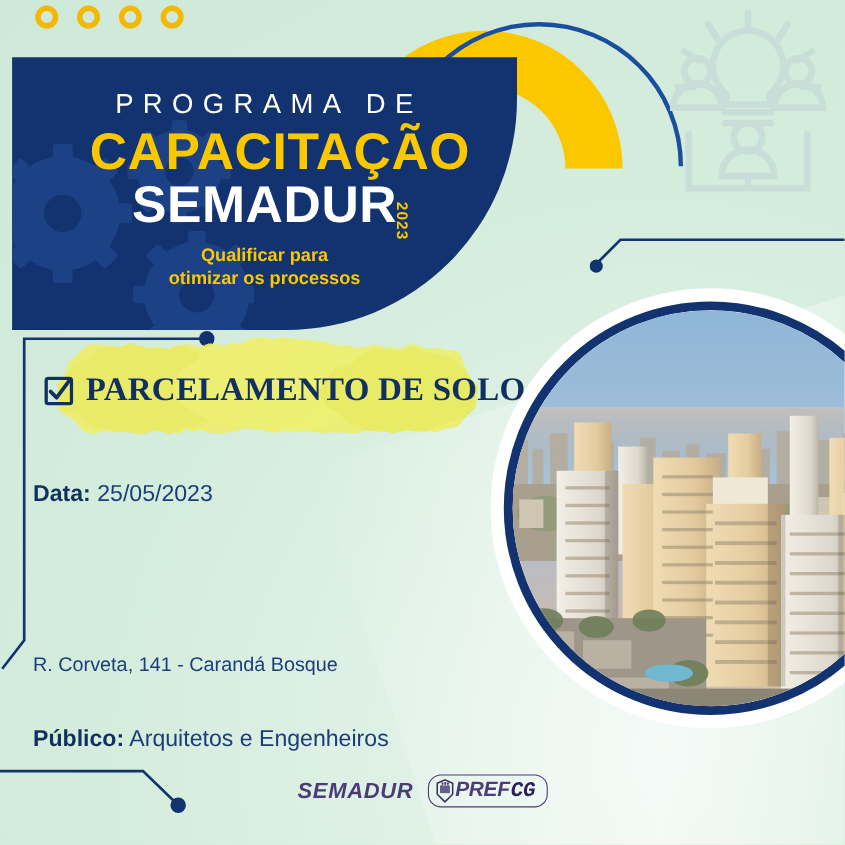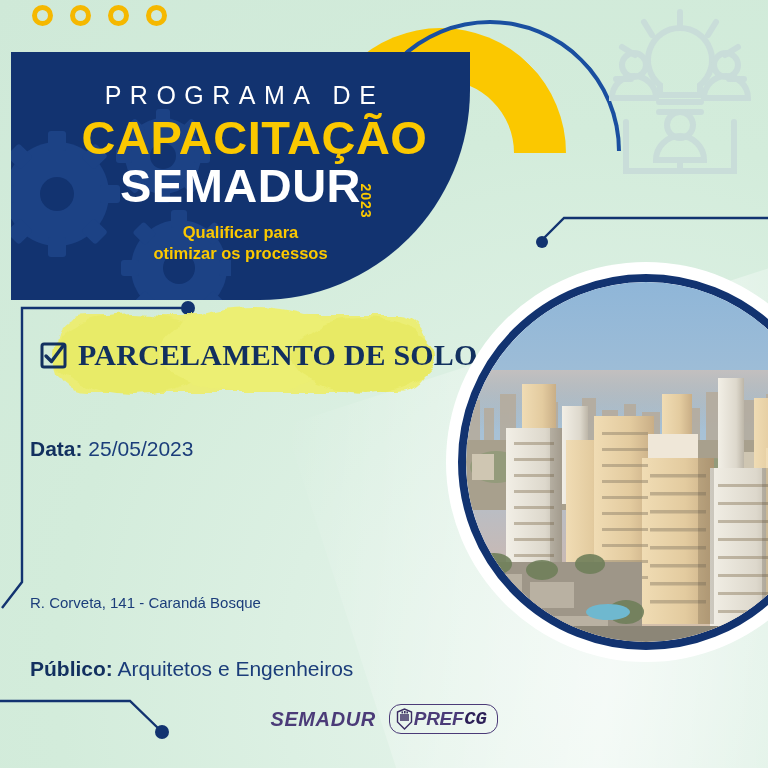--- a/index.html
+++ b/index.html
@@ -98,21 +98,21 @@
   }
   .heading .label{
     color:#12305f;font-size:30px;font-weight:bold;letter-spacing:.2px;white-space:nowrap;font-family:Liberation Serif, serif;
   }
 
   
   .details{position:absolute;left:30px;top:396px;width:420px;margin-top:42px;}
   .d-row{margin-bottom:0;}
   .d-big{font-size:21px;color:#1b3d7a;line-height:1;}
   .d-big b{font-weight:bold;color:#12305f;}
-  .d-small{font-size:15px;color:#1b3d7a;line-height:1;}
+  .d-small{font-size:18px;color:#1b3d7a;line-height:1;}
   .sp1{height:50px;}
   .sp2{height:50px;}
   .sp3{height:36px;}
   .sp4{height:48px;}
 
   
   .photo-outer{
     position:absolute;left:446px;top:262px;width:400px;height:400px;
     border-radius:50%;
     background:#ffffff;

